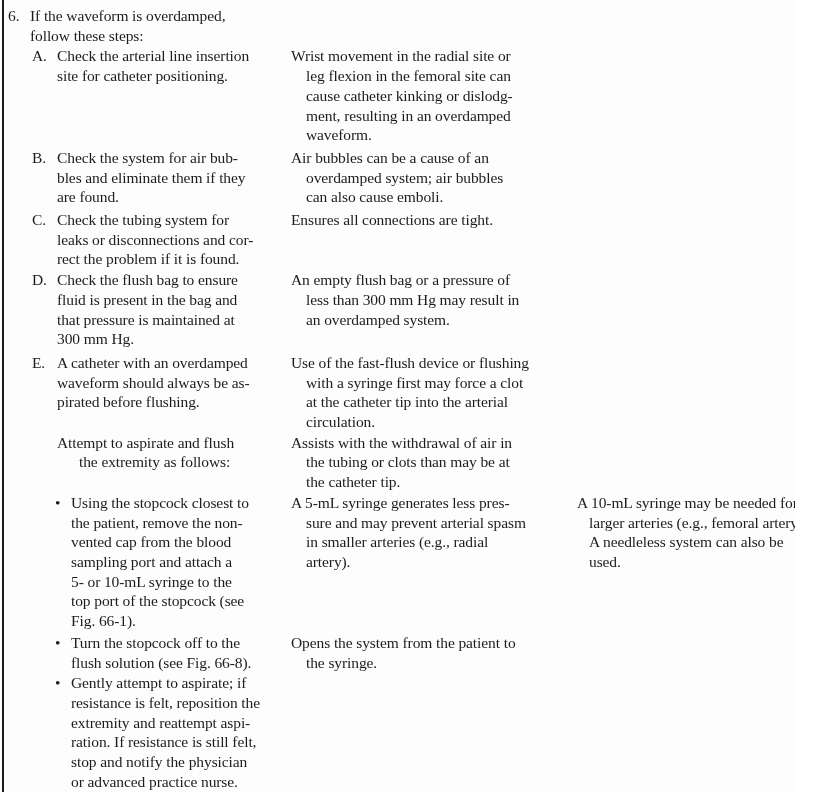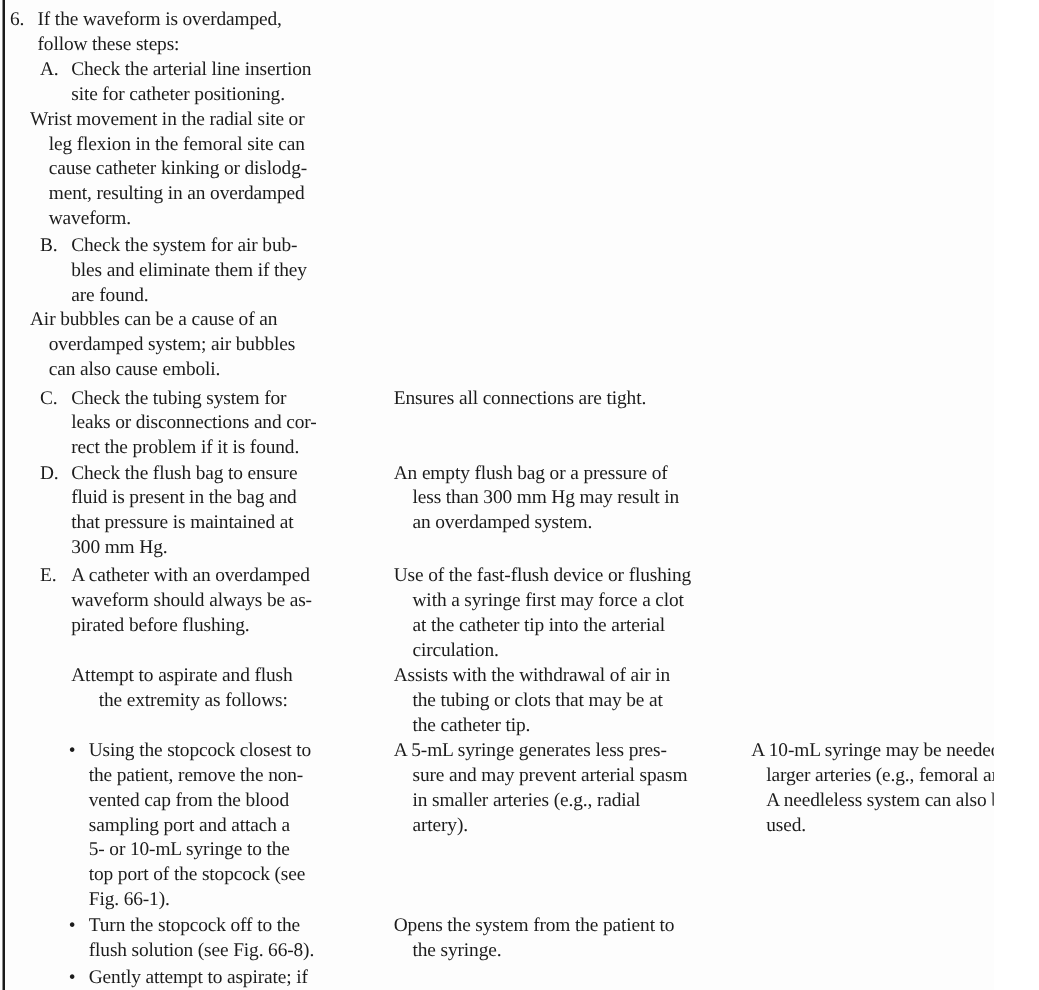--- a/index.html
+++ b/index.html
@@ -19,35 +19,35 @@
   }
   .edge-line {
     position: absolute;
     left: 2px; top: 0;
     width: 2px; height: 100%;
     background: #1a1a1a;
   }
   .row { display: flex; align-items: flex-start; }
   .c1 { width: 291px; box-sizing: border-box; padding-left: 8px; flex: none; }
   .c2 { width: 286px; box-sizing: border-box; padding-left: 15px; text-indent: -15px;
-        white-space: pre; flex: none; margin-left: 24px; }
+        white-space: pre; flex: none; }
   .c3 { width: 254px; box-sizing: border-box; padding-left: 12px; text-indent: -12px;
         white-space: pre; flex: none; }
   .item-intro  { padding-left: 22px; text-indent: -22px; white-space: pre; }
   .item-letter { padding-left: 49px; text-indent: -25px; white-space: pre; }
   .item-note   { padding-left: 71px; text-indent: -22px; white-space: pre; }
   .item-bullet { padding-left: 63px; text-indent: -16px; white-space: pre; }
   .marker { display: inline-block; text-indent: 0; }
   .item-intro  .marker { width: 22px; }
   .item-letter .marker { width: 25px; }
   .item-bullet .marker { width: 16px; }
   .mb0 { margin-bottom: 0; align-items: center; }
   .mb1 { margin-bottom: 1px; }
   .mb2 { margin-bottom: 2px; }
-  .mb3 { margin-bottom: 3px; flex-direction: column; }
+  .mb3 { margin-bottom: 3px; }
   .mb4 { margin-bottom: 4px; }
 </style>
 </head>
 <body>
 
 <div class="page">
   <div class="edge-line"></div>
 
   <div class="row mb1">
     <div class="c1">
@@ -118,21 +118,21 @@
 circulation.</div>
     <div class="c3"></div>
   </div>
 
   <div class="row mb1">
     <div class="c1">
         <div class="item-note">Attempt to aspirate and flush
 the extremity as follows:</div>
       </div>
     <div class="c2">Assists with the withdrawal of air in
-the tubing or clots that may be at
+the tubing or clots than may be at
 the catheter tip.</div>
     <div class="c3"></div>
   </div>
 
   <div class="row mb2">
     <div class="c1">
         <div class="item-bullet"><span class="marker">•</span><span>Using the stopcock closest to
 the patient, remove the non-
 vented cap from the blood
 sampling port and attach a

